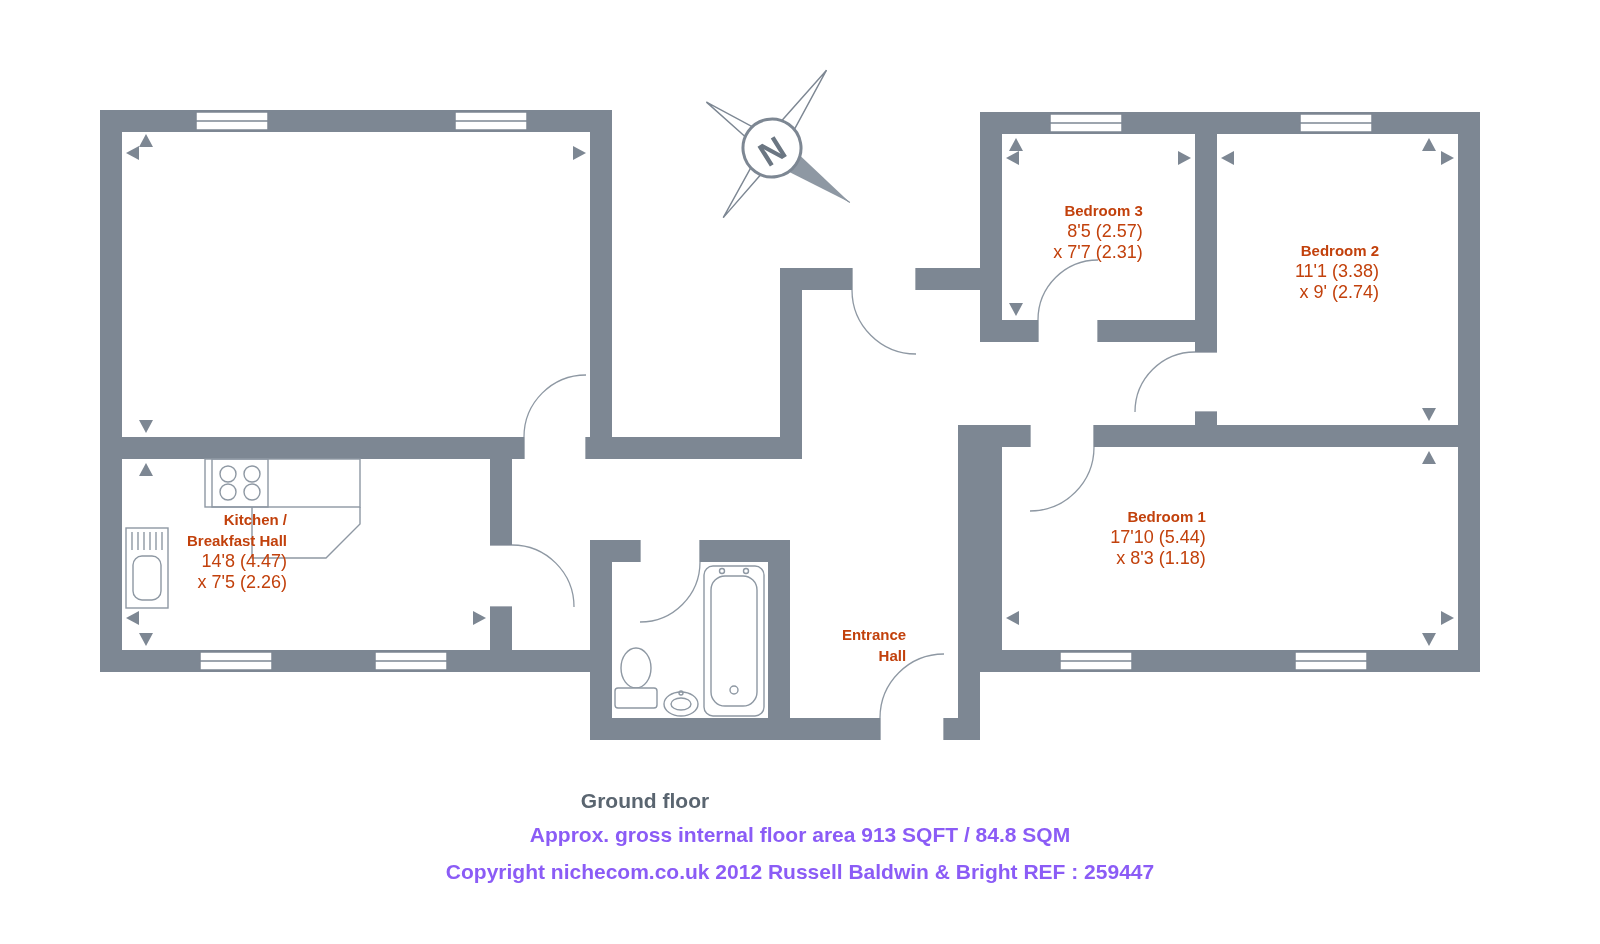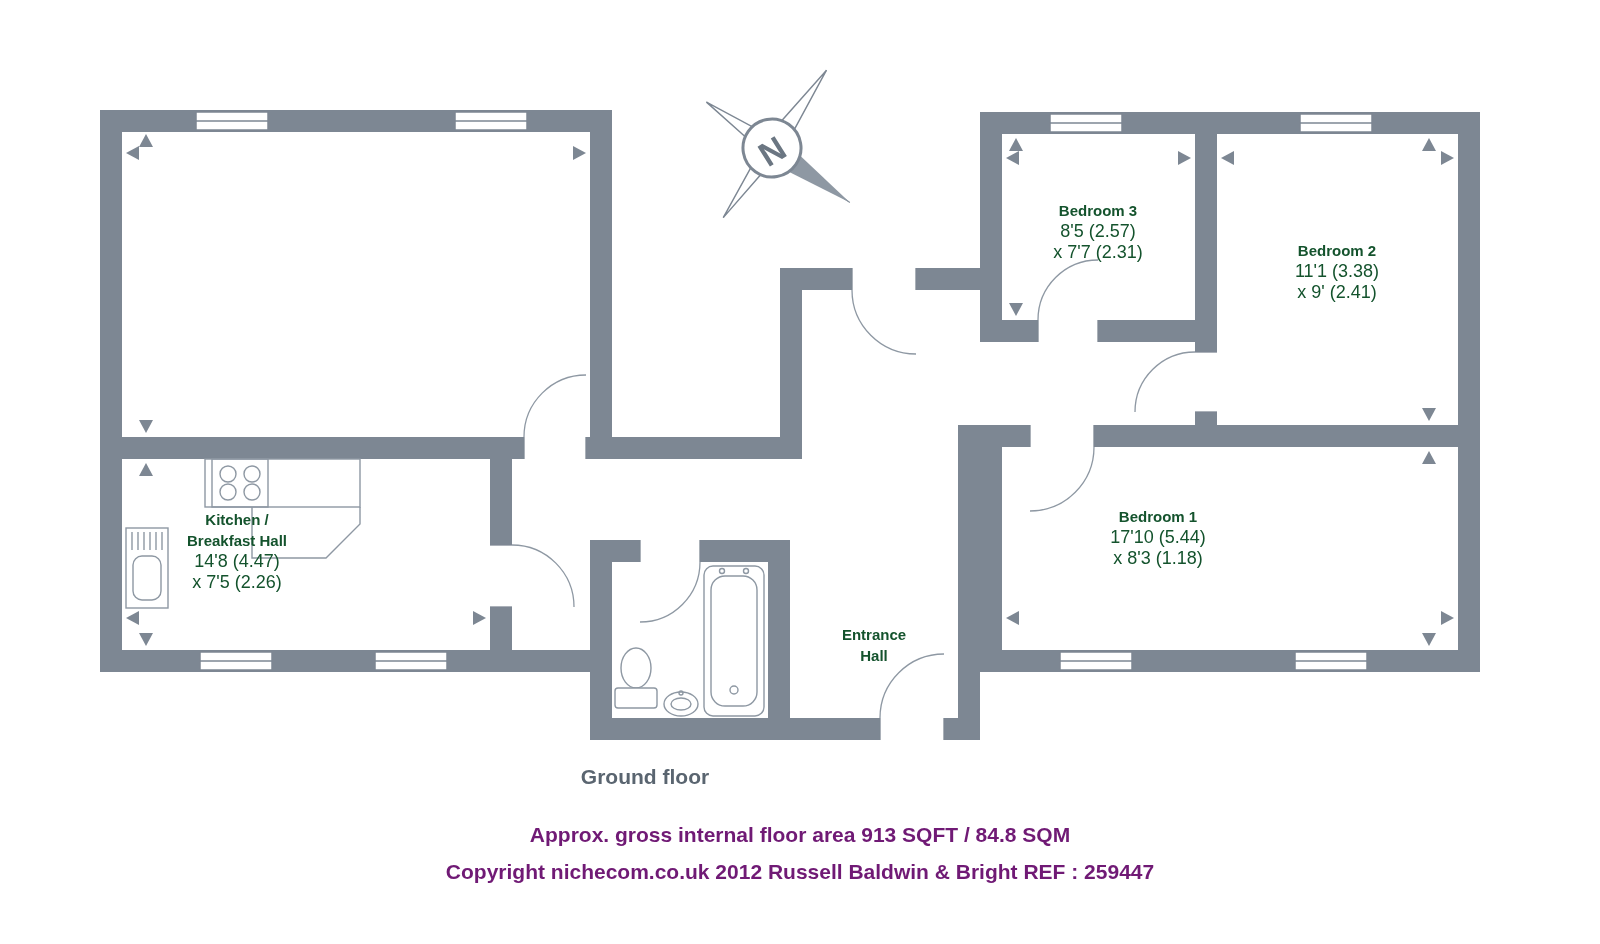--- a/index.html
+++ b/index.html
@@ -1,26 +1,26 @@
 <!DOCTYPE html>
 <html><head>
 <meta charset="utf-8">
 <style>
   html,body{margin:0;padding:0;background:#ffffff;}
   body{font-family:"Liberation Sans", sans-serif;}
   .canvas{position:relative;width:1600px;height:944px;background:#ffffff;overflow:hidden;}
   svg{position:absolute;left:0;top:0;}
-  .fp-label{position:absolute;transform:translate(-50%,-50%);text-align:center;
-            color:#14532d;line-height:21px;white-space:nowrap;}
+  .fp-label{position:absolute;transform:translate(-50%,-50%);text-align:right;
+            color:#c2410c;line-height:21px;white-space:nowrap;}
   .rname{font-size:15px;font-weight:bold;}
   .rdim{font-size:18px;}
   .floor-label{position:absolute;transform:translate(-50%,-50%);font-size:21px;
-               font-weight:bold;color:#5a6570;white-space:nowrap;}
+               font-weight:bold;color:#5a6570;white-space:nowrap;margin-top:24px;}
   .footer-line{position:absolute;transform:translate(-50%,-50%);font-size:21px;
-               font-weight:bold;color:#701a75;white-space:nowrap;}
+               font-weight:bold;color:#8b5cf6;white-space:nowrap;}
 </style>
 </head>
 <body>
 
 <div class="canvas">
 
   <svg width="1600" height="944" viewBox="0 0 1600 944">
 
     <g fill="#7d8793">
 
@@ -203,21 +203,21 @@
 
   <div class="fp-label" style="left:1098px;top:231px">
     <div class="rname">Bedroom 3</div>
     <div class="rdim">8'5 (2.57)</div>
     <div class="rdim">x 7'7 (2.31)</div>
   </div>
 
   <div class="fp-label" style="left:1337px;top:271px">
     <div class="rname">Bedroom 2</div>
     <div class="rdim">11'1 (3.38)</div>
-    <div class="rdim">x 9' (2.41)</div>
+    <div class="rdim">x 9' (2.74)</div>
   </div>
 
   <div class="fp-label" style="left:1158px;top:537px">
     <div class="rname">Bedroom 1</div>
     <div class="rdim">17'10 (5.44)</div>
     <div class="rdim">x 8'3 (1.18)</div>
   </div>
 
   <div class="fp-label" style="left:874px;top:645px">
     <div class="rname">Entrance</div>

